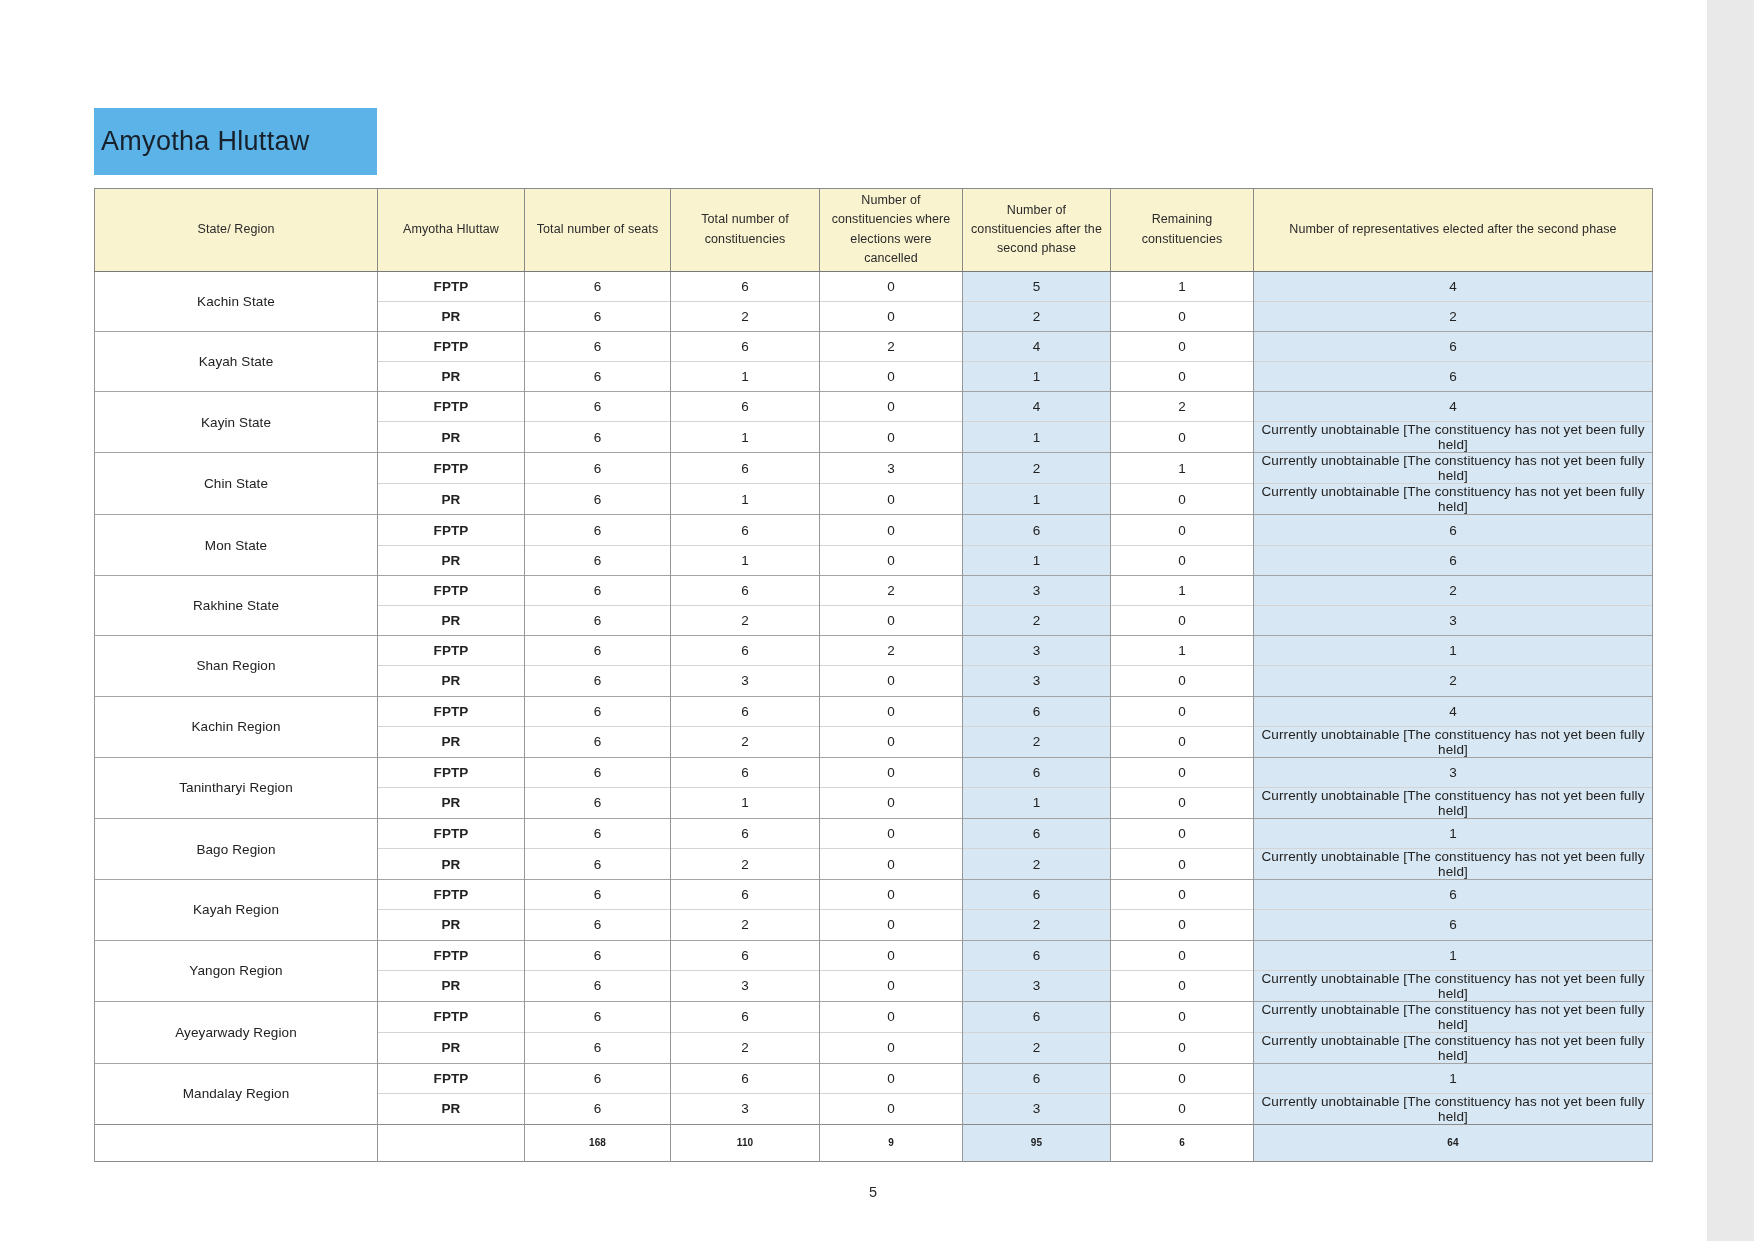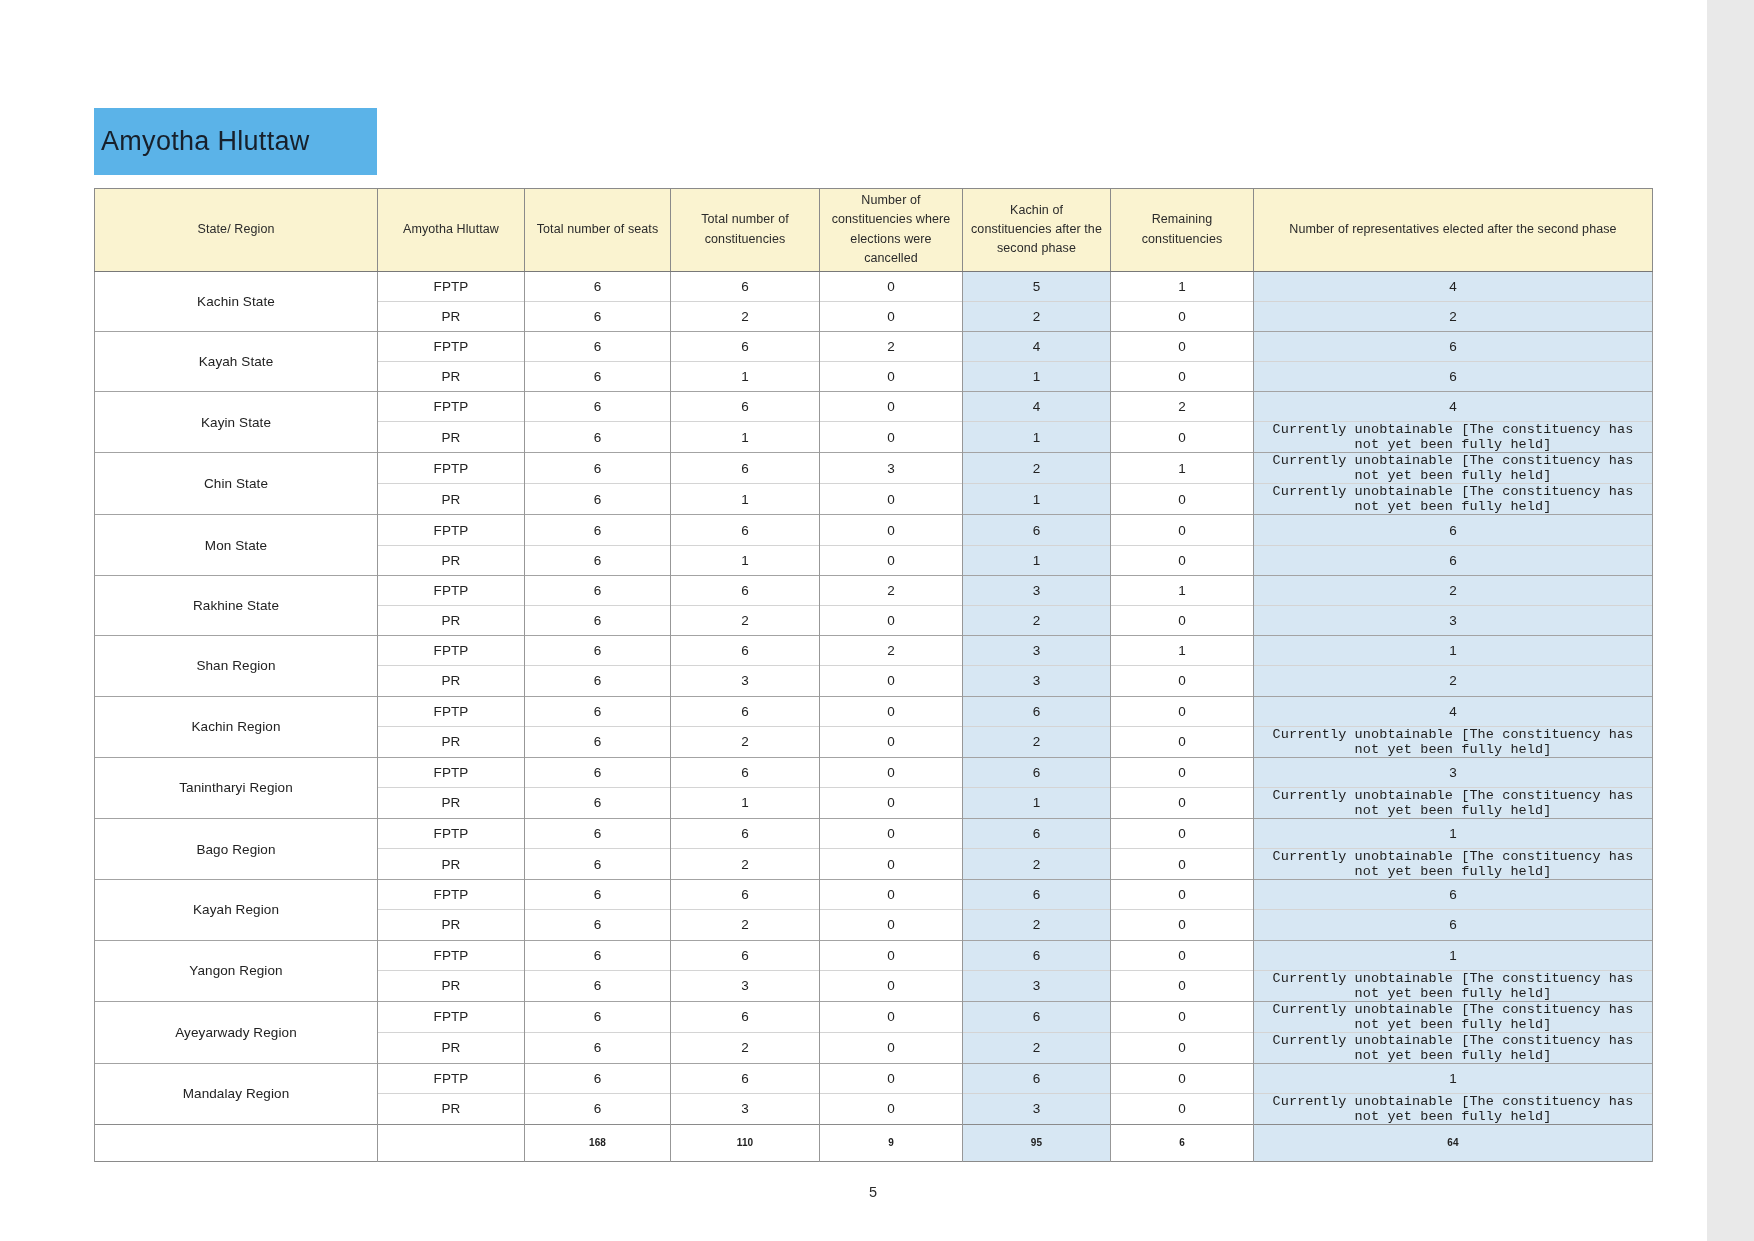--- a/index.html
+++ b/index.html
@@ -38,23 +38,23 @@
   table.main td{
     border-left:1px solid #979797;border-right:1px solid #979797;
     text-align:center;vertical-align:middle;
     font-size:13.5px;color:#222;padding:0 4px;box-sizing:border-box;
     letter-spacing:.1px;
   }
   tbody tr{height:30.2px;}
   tr.group-start td{border-top:1.6px solid var(--border-group);}
   tr.sub-row td{border-top:1px solid var(--border-sub);}
   td.state-cell{font-size:15px;margin-left:28px;}
-  td.system-cell{font-size:13px;}
+  td.system-cell{font-size:13px;font-weight:bold;}
   td.hl{background:var(--hl-bg);}
-  td.unob{font-size:11.5px;letter-spacing:0;font-family:Liberation Mono, monospace;}
+  td.unob{font-size:11.5px;letter-spacing:0;}
   tr.totals{height:37px;}
   tr.totals td{font-weight:700;font-size:10px;border-top:1.6px solid var(--border-strong);}
   .page-number{
     position:absolute;left:94px;top:1184px;width:1558px;text-align:center;
     font-size:14.5px;color:#2a2a2a;
   }
 </style>
 </head>
 <body>
 
@@ -75,21 +75,21 @@
         <col style="width:143px">
         <col style="width:399px">
     </colgroup>
     <thead>
       <tr>
         <th>State/ Region</th>
         <th>Amyotha Hluttaw</th>
         <th>Total number of seats</th>
         <th>Total number of constituencies</th>
         <th>Number of constituencies where elections were cancelled</th>
-        <th>Kachin of constituencies after the second phase</th>
+        <th>Number of constituencies after the second phase</th>
         <th>Remaining constituencies</th>
         <th>Number of representatives elected after the second phase</th>
       </tr>
     </thead>
     <tbody id="table-body">
         <tr class="group-start">
           <td class="state-cell" rowspan="2">Kachin State</td>
           <td class="system-cell">FPTP</td>
           <td class="num-cell">6</td>
           <td class="num-cell">6</td>

